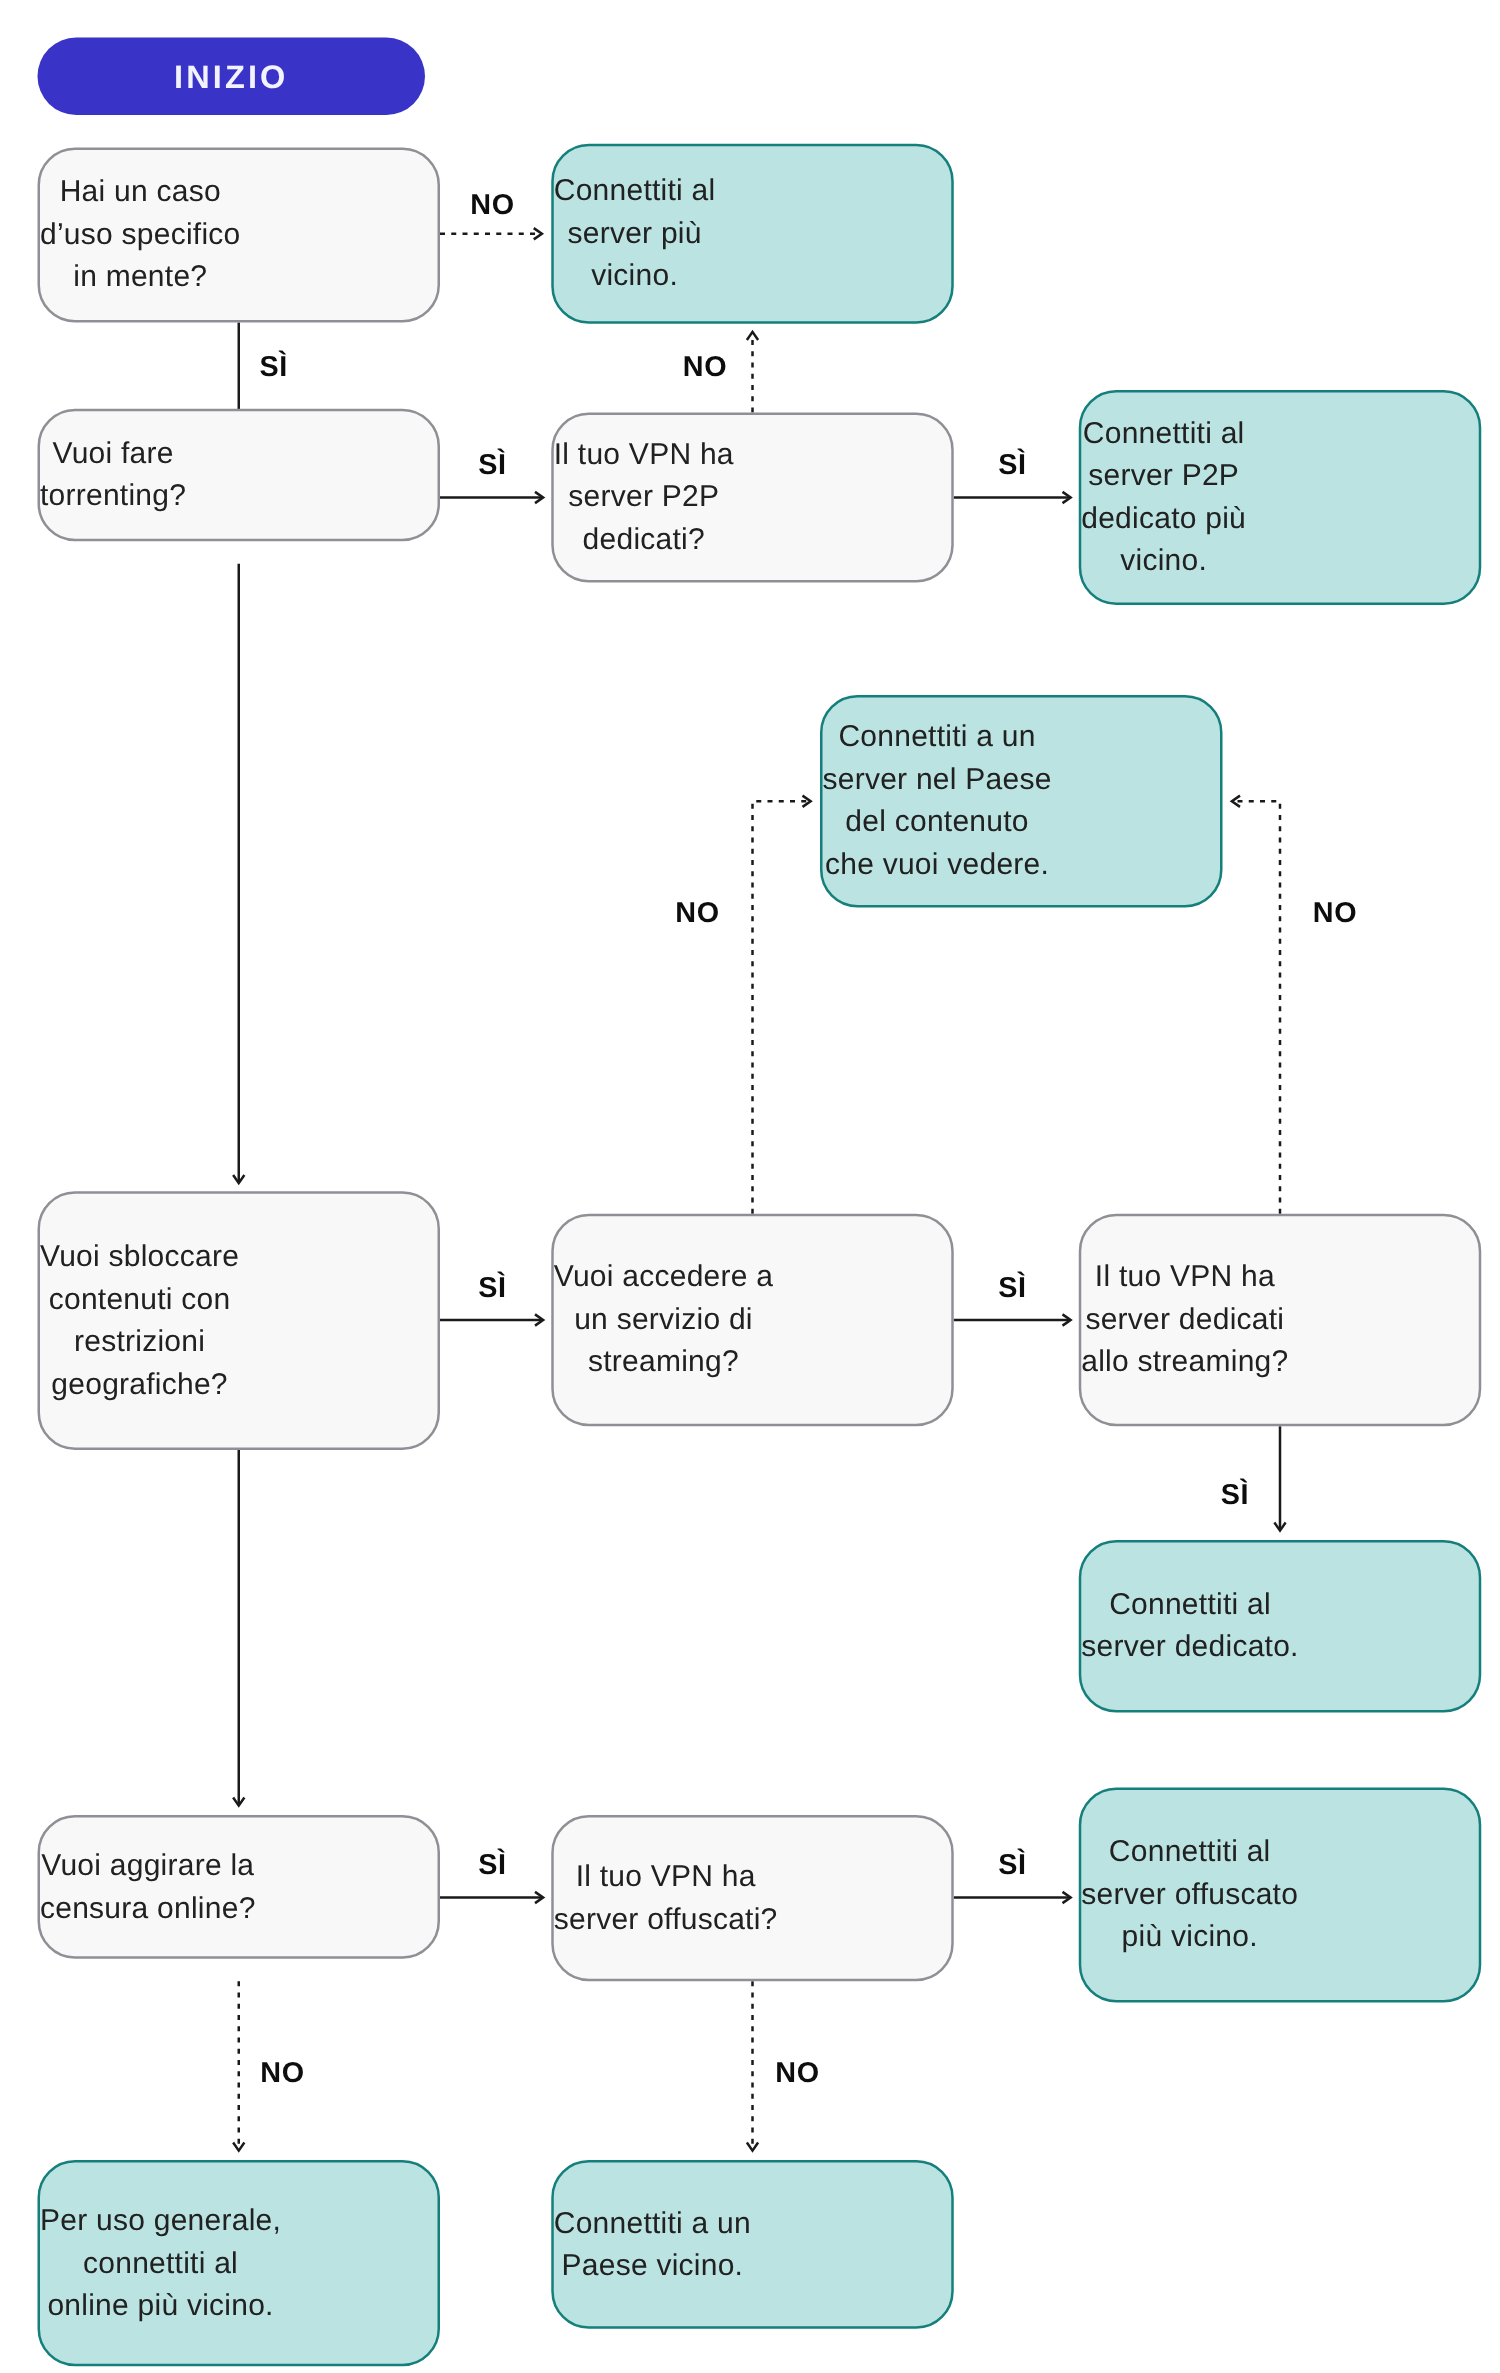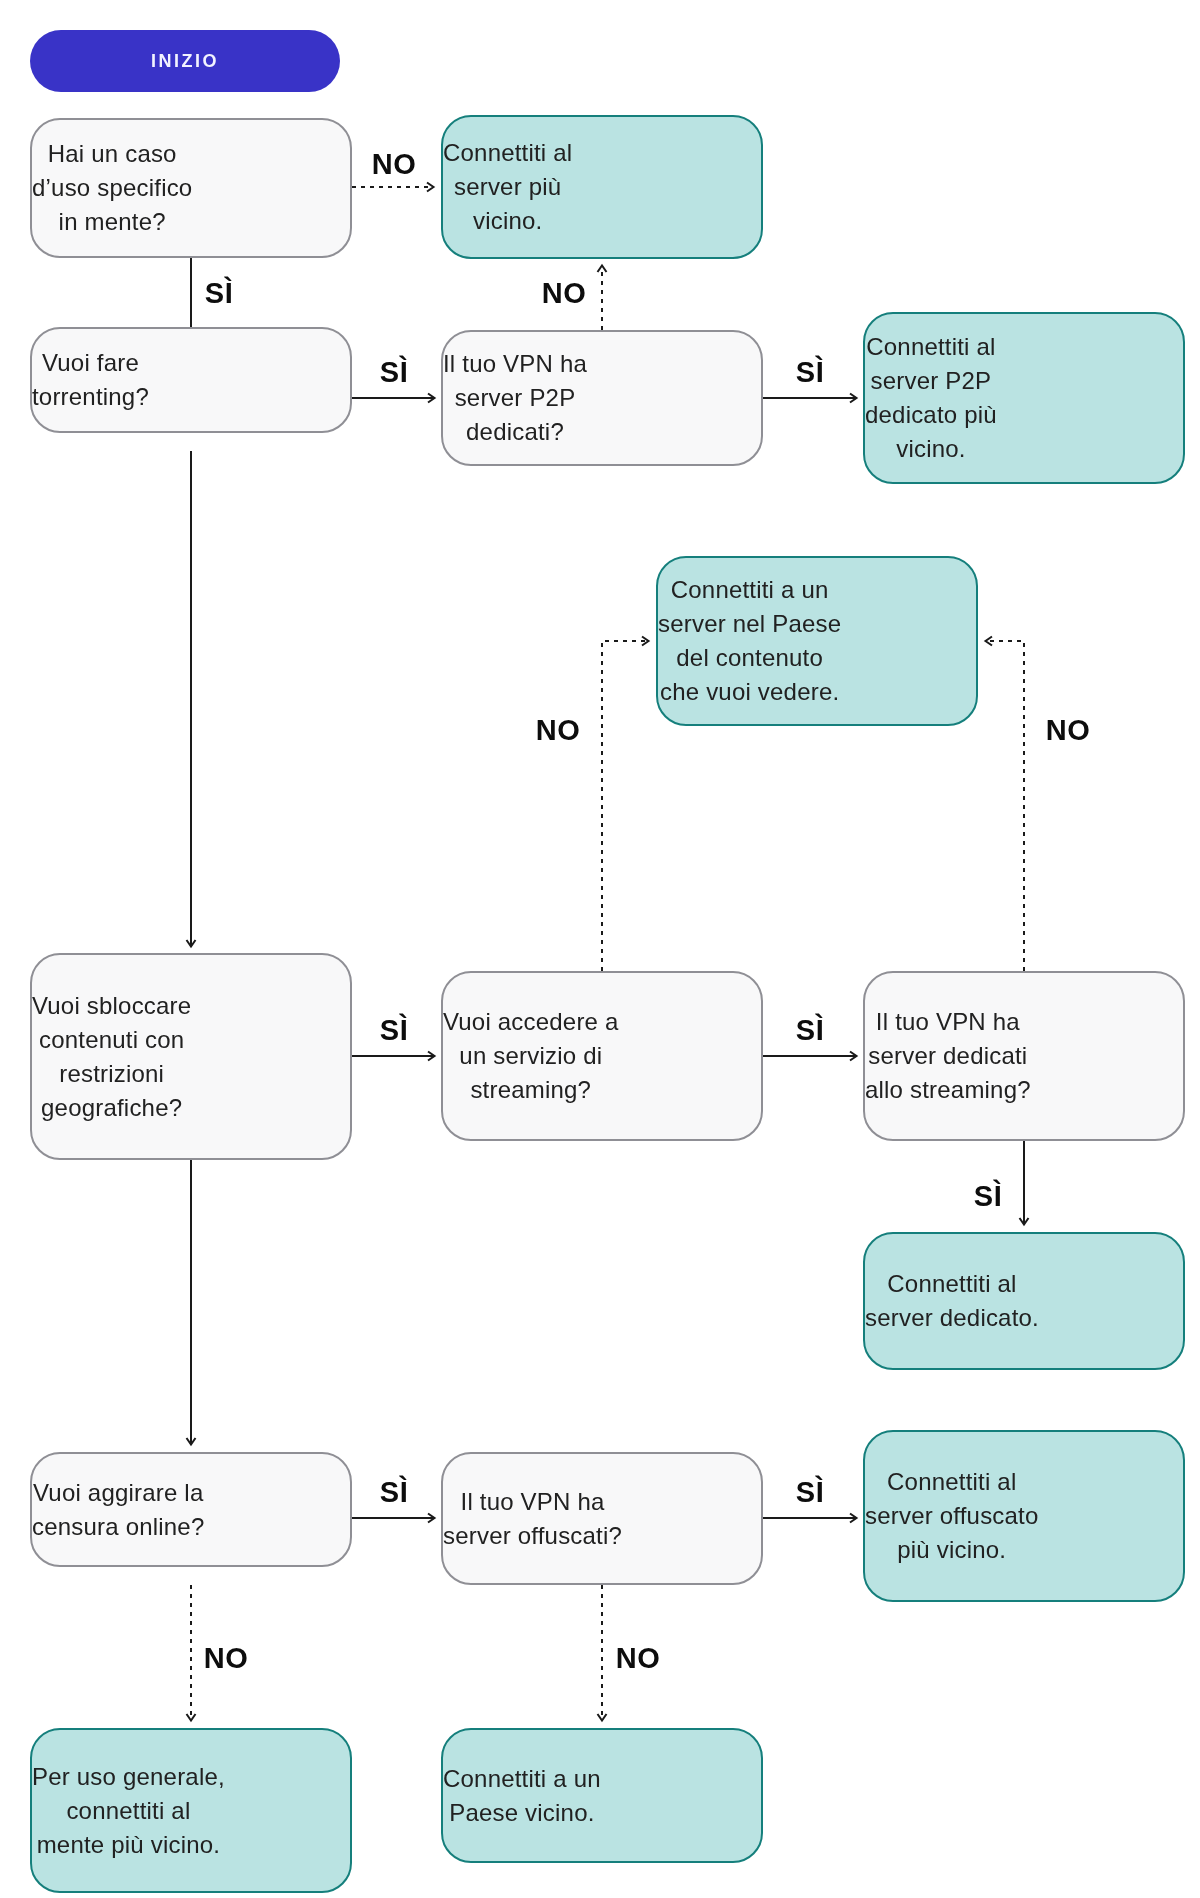--- a/index.html
+++ b/index.html
@@ -18,25 +18,25 @@
   .node{
     position:absolute;display:flex;align-items:center;
     text-align:center;font-size:24px;line-height:34px;white-space:pre-line;
     box-sizing:border-box;border-radius:30px;letter-spacing:.2px;
   }
   .question{background:var(--question_bg);border:2px solid var(--question_border);}
   .outcome{background:var(--outcome_bg);border:2px solid var(--outcome_border);}
   .start-pill{
     position:absolute;display:flex;align-items:center;justify-content:center;
     background:var(--start_bg);color:var(--start_text);border-radius:31px;
-    font-size:18px;font-weight:bold;letter-spacing:2.5px;
+    font-size:26px;font-weight:bold;letter-spacing:2.5px;
   }
   .edge-label{
     position:absolute;transform:translate(-50%,-50%);
-    font-size:29px;font-weight:bold;color:#0d0d0d;letter-spacing:.5px;
+    font-size:23px;font-weight:bold;color:#0d0d0d;letter-spacing:.5px;
     white-space:nowrap;
   }
 </style>
 </head>
 <body>
 
 <div class="canvas">
 
   <svg class="connectors" viewBox="0 0 1200 1898" xmlns="http://www.w3.org/2000/svg">
     <defs>
@@ -133,21 +133,21 @@
 server dedicato.</span>
   </div>
   <div class="node outcome" style="left:863px;top:1430px;width:322px;height:172px">
     <span>Connettiti al
 server offuscato
 più vicino.</span>
   </div>
   <div class="node outcome" style="left:30px;top:1728px;width:322px;height:165px">
     <span>Per uso generale,
 connettiti al
-mente più vicino.</span>
+online più vicino.</span>
   </div>
   <div class="node outcome" style="left:441px;top:1728px;width:322px;height:135px">
     <span>Connettiti a un
 Paese vicino.</span>
   </div>
 
   <div class="edge-label" style="left:394px;top:164px">NO</div>
   <div class="edge-label" style="left:219px;top:293px">SÌ</div>
   <div class="edge-label" style="left:394px;top:372px">SÌ</div>
   <div class="edge-label" style="left:564px;top:293px">NO</div>

